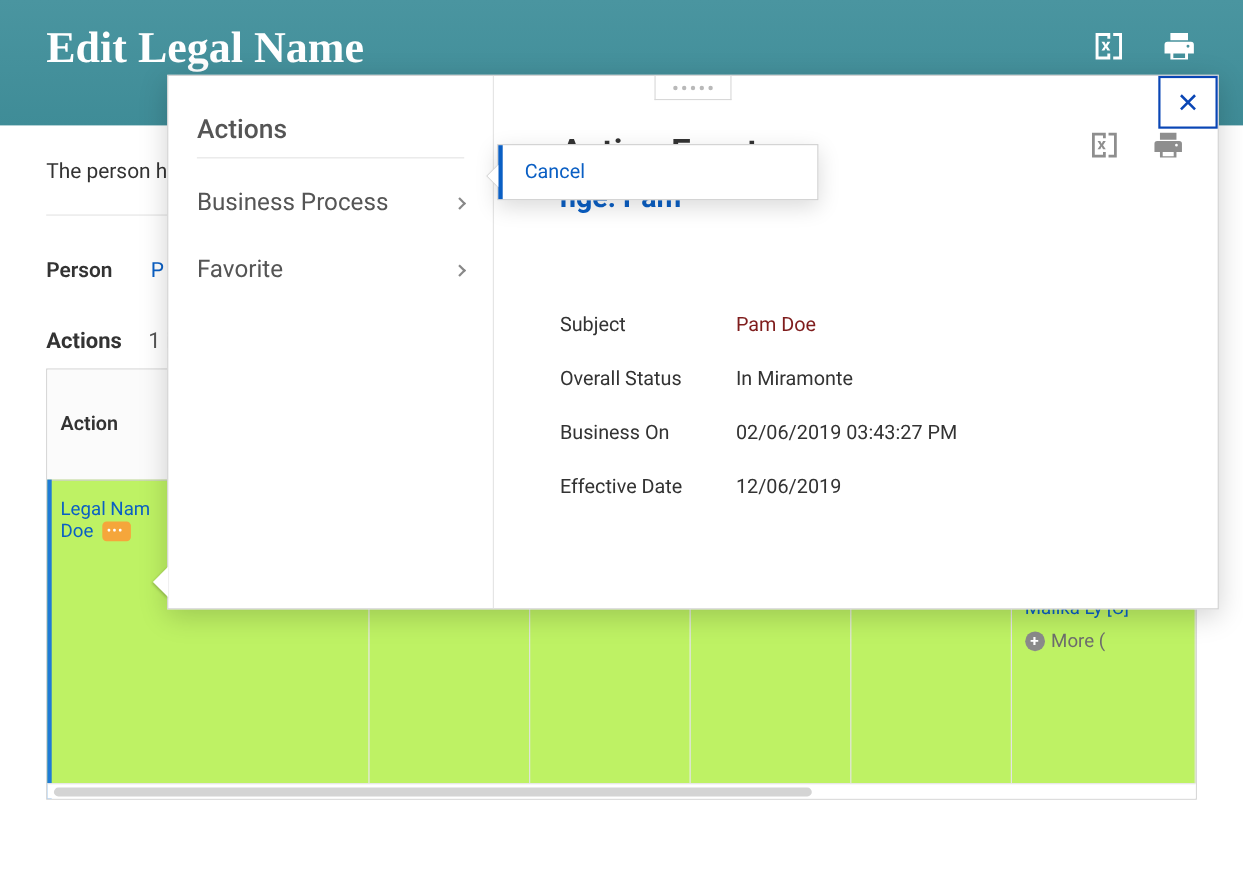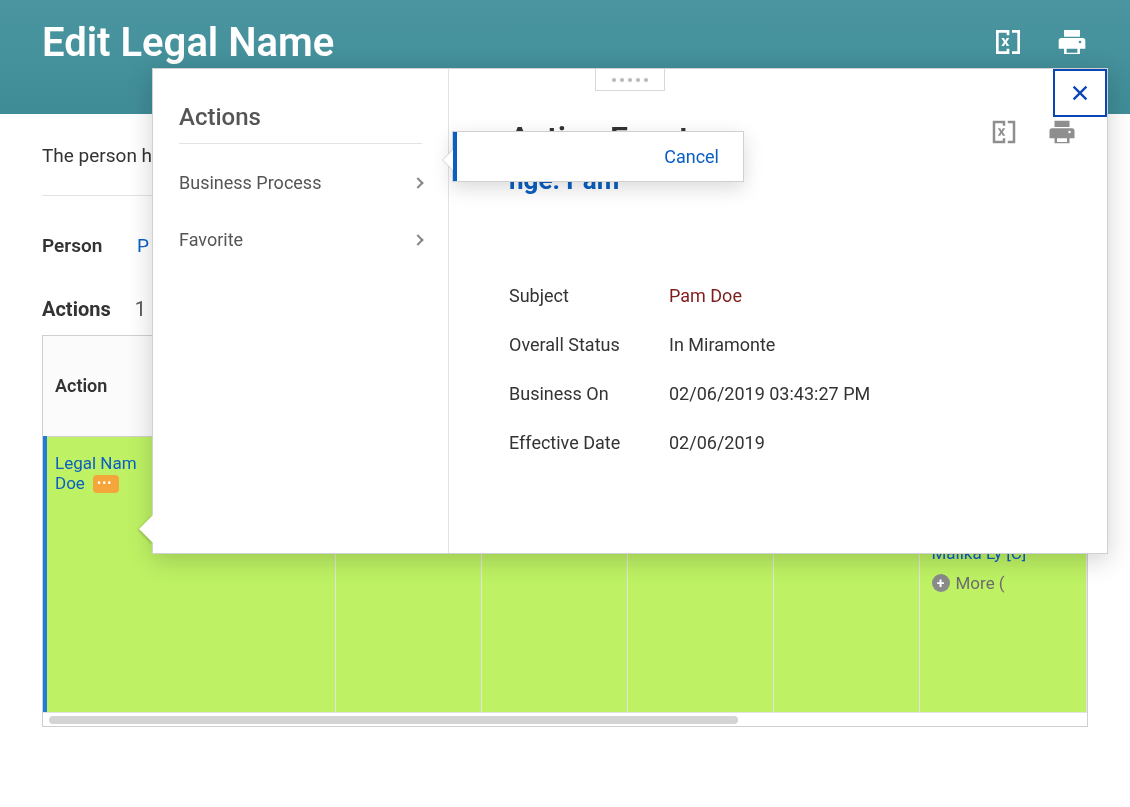--- a/index.html
+++ b/index.html
@@ -8,20 +8,21 @@
 
   
   .header-bar {
     background: linear-gradient(to bottom, #4a95a0, #3f8c97);
     height: 114px;
     display: flex;
     align-items: center;
     justify-content: space-between;
     padding: 0 42px;
     color: #fff;
+    font-family: Liberation Serif, serif;
   }
   .page-title { font-size: 40px; font-weight: 600; margin-top: -30px; }
   .header-icons { display: flex; align-items: center; gap: 32px; margin-top: -30px; }
   .icn { width: 32px; height: 32px; display: inline-flex; align-items: center; justify-content: center; }
   .icn svg { width: 32px; height: 32px; fill: #fff; }
 
   
   .page-body { padding: 30px 42px; position: relative; }
   .intro-line { font-size: 19px; color: #333; border-bottom: 1px solid #e3e3e3; padding-bottom: 28px; }
   .person-row { margin-top: 38px; font-size: 19px; }
@@ -66,29 +67,28 @@
     border:2px solid #0a46b5; display:flex; align-items:center; justify-content:center;
     cursor:pointer; background:#fff;
   }
   .close-panel svg { width:22px; height:22px; stroke:#0a46b5; stroke-width:2.5; fill:none; }
 
   
   .act-nav {
     width:296px; border-right:1px solid #e3e3e3; padding:34px 26px;
   }
   .act-nav h3 { margin:0 0 10px; font-size:24px; color:#555; font-weight:500; border-bottom:1px solid #e3e3e3; padding-bottom:12px; }
-  .act-nav .nav-item { display:flex; justify-content:space-between; align-items:center; font-size:18px; color:#555; padding:18px 0; cursor:pointer; }
+  .act-nav .nav-item { display:flex; justify-content:space-between; align-items:center; font-size:22px; color:#555; padding:18px 0; cursor:pointer; }
   .chev { width:8px; height:8px; border-right:2px solid #888; border-top:2px solid #888; transform:rotate(45deg); }
 
   
   .submenu {
     position:absolute; left:452px; top:131px; width:292px;
     background:#fff; border:1px solid #d0d0d0; box-shadow:0 6px 20px rgba(0,0,0,0.15);
     z-index:20;
-    text-align:right;
   }
   .submenu .mi { font-size:18px; padding:14px 24px; cursor:pointer; }
   .submenu .mi.sel { color:#0a5fc4; border-left:4px solid #0a5fc4; padding-left:20px; }
   .submenu-arrow {
     position:absolute; left:-10px; top:18px; width:0; height:0;
     border-top:10px solid transparent; border-bottom:10px solid transparent; border-right:10px solid #fff;
     filter: drop-shadow(-1px 0 0 #d0d0d0);
   }
 
   
@@ -241,21 +241,21 @@
       <div class="k">Subject</div>
       <div class="v link">Pam Doe</div>
 
       <div class="k">Overall Status</div>
       <div class="v">In Miramonte</div>
 
       <div class="k">Business On</div>
       <div class="v">02/06/2019 03:43:27 PM</div>
 
       <div class="k">Effective Date</div>
-      <div class="v">02/06/2019</div>
+      <div class="v">12/06/2019</div>
     </div>
   </div>
 </div>
 
 <div class="submenu">
   <div class="submenu-arrow"></div>
   <div class="mi sel">Cancel</div>
 </div>
 
 </body></html>

